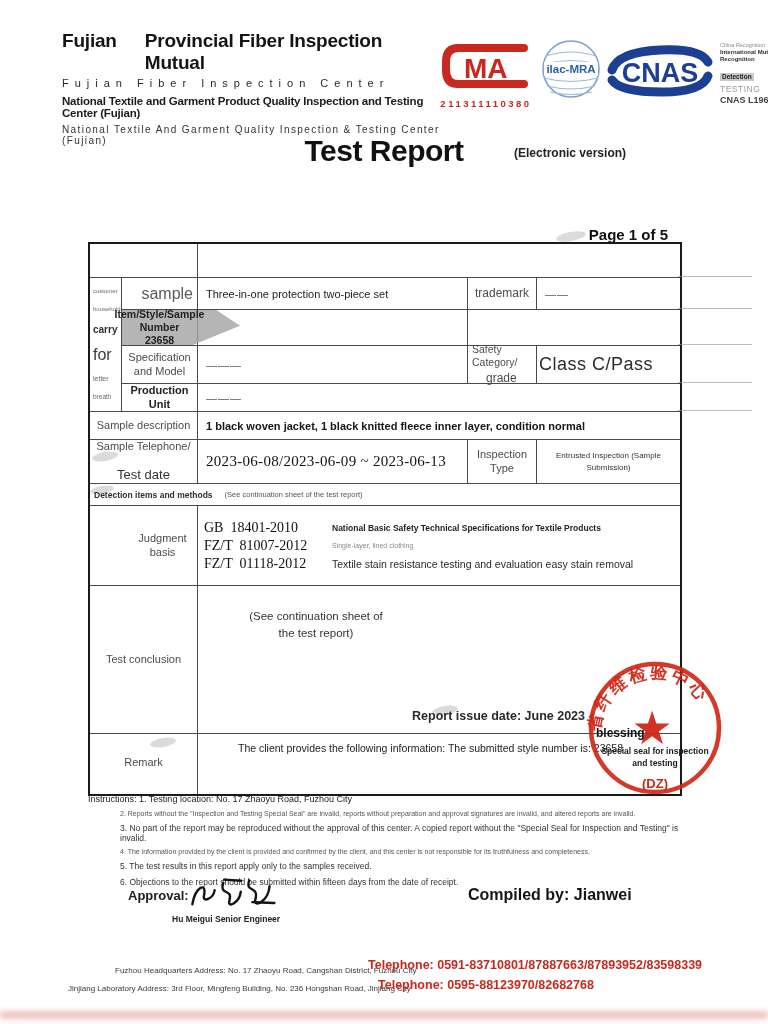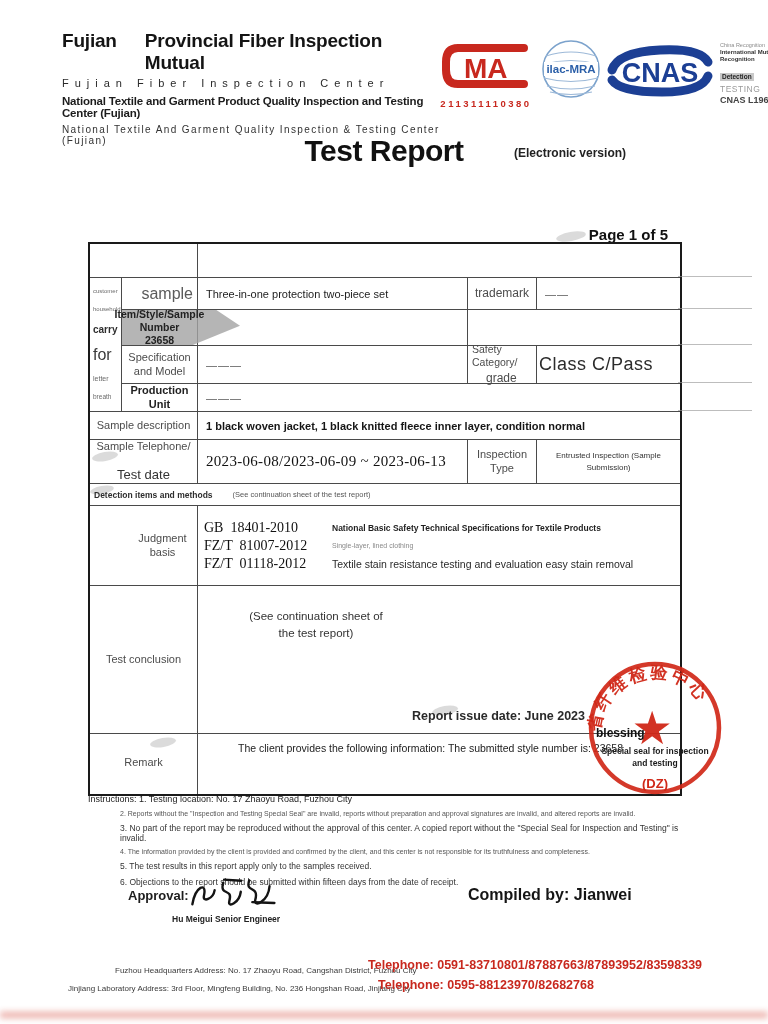--- a/index.html
+++ b/index.html
@@ -63,21 +63,21 @@
   .safety-lab{align-items:flex-start;flex-direction:column;justify-content:center;text-align:left;
               padding-left:4px;font-size:10.5px;}
   .safety-lab .l2{padding-left:14px;font-size:12px;margin-top:2px;}
   .big-val{font-size:18px;color:#2c2c2c;letter-spacing:.5px;padding-left:2px;}
   .desc-val{font-weight:bold;font-size:11px;color:#161616;}
   .recep-lab{flex-direction:column;}
   .recep-lab .l2{font-size:13px;color:#333;margin-top:14px;}
   .date-val{font-family:"Liberation Serif",serif;font-size:15px;color:#111;letter-spacing:.3px;}
   .insp-val{font-size:8px;text-align:center;justify-content:center;line-height:1.4;padding:0 4px;color:#333;}
 
-  .detect{display:flex;align-items:center;padding-left:4px;gap:20px;}
+  .detect{display:flex;align-items:center;padding-left:4px;gap:12px;}
   .detect .d1{font-size:8.5px;font-weight:bold;color:#2e2e2e;}
   .detect .d2{font-size:7.5px;color:#555;}
 
   .judg-val{display:flex;flex-direction:column;justify-content:center;padding-left:6px;gap:2px;}
   .jrow{display:flex;align-items:center;}
   .jcode{font-family:"Liberation Serif",serif;font-size:14px;white-space:pre;width:128px;color:#111;}
   .jd1{font-size:8.5px;font-weight:bold;color:#1f1f1f;}
   .jd2{font-size:7px;color:#8a8a8a;}
   .jd3{font-size:10.5px;color:#2a2a2a;}
 

